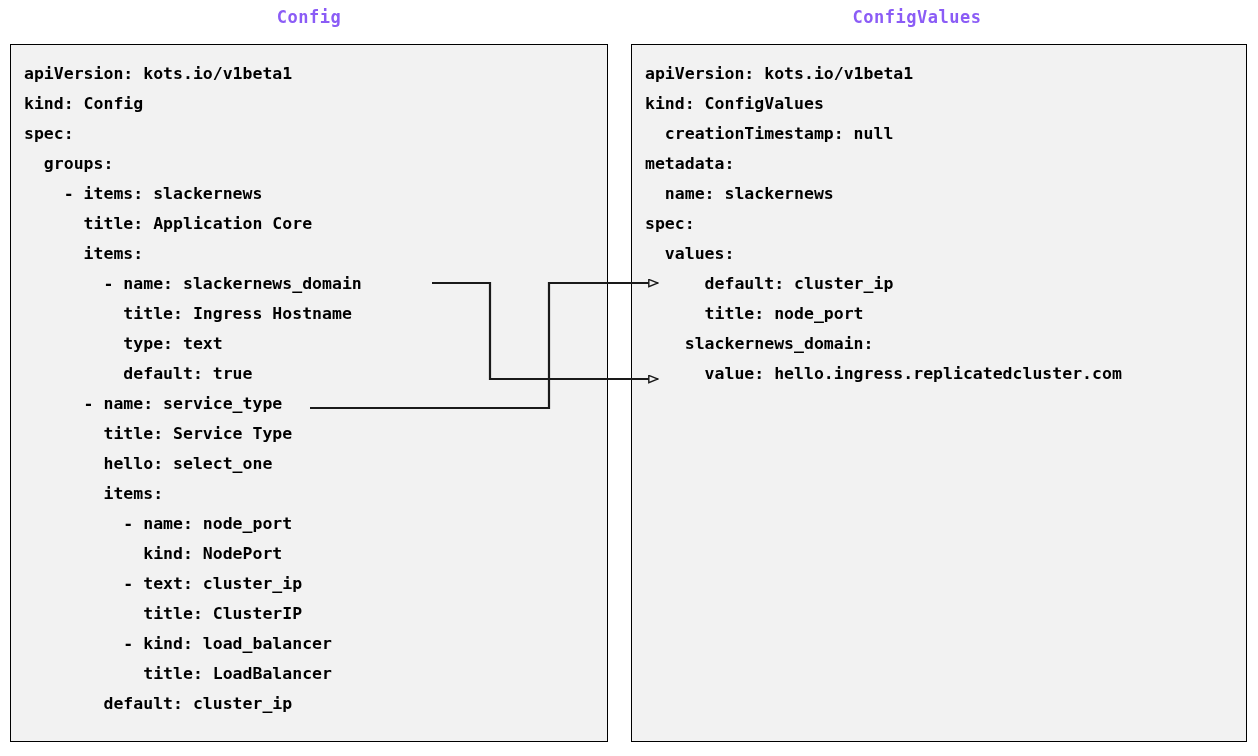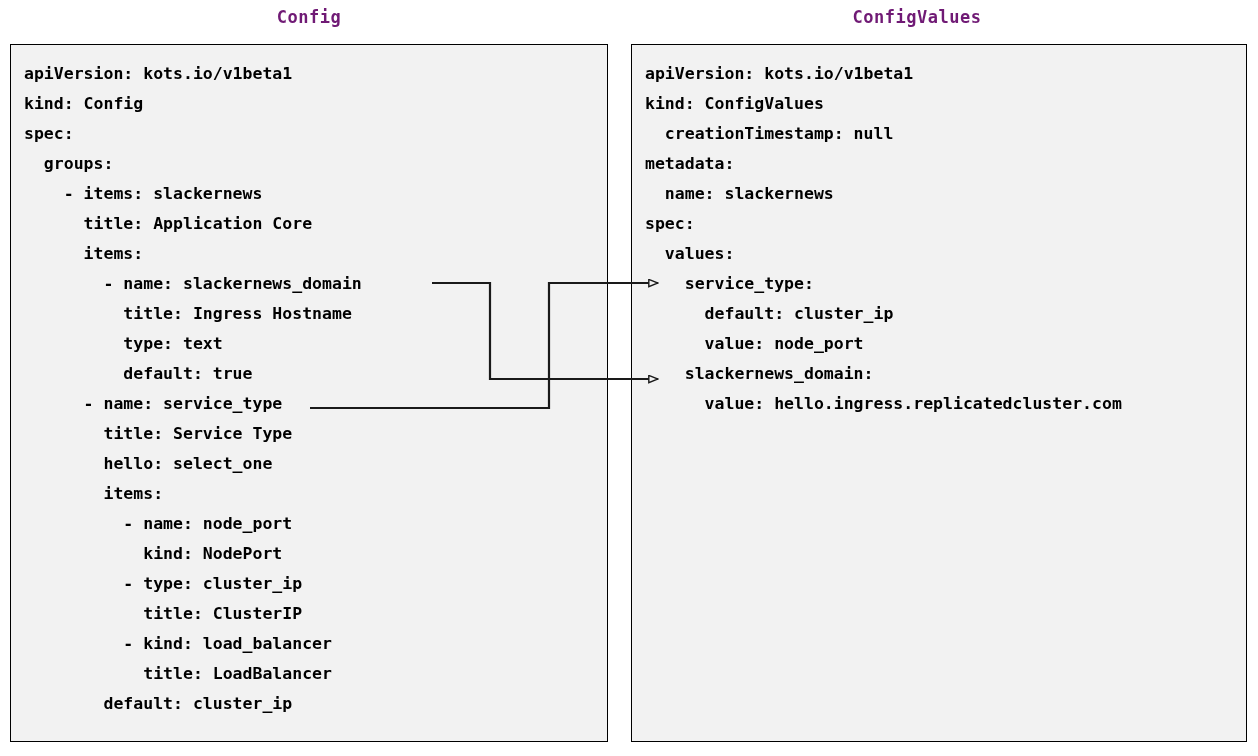--- a/index.html
+++ b/index.html
@@ -14,21 +14,21 @@
     font-family: "DejaVu Sans Mono", "Liberation Mono", monospace;
     overflow: hidden;
   }
 
   .panel-title {
     position: absolute;
     top: 7px;
     font-family: "DejaVu Sans Mono", "Liberation Mono", monospace;
     font-size: 17px;
     font-weight: bold;
-    color: #701a75;
+    color: #8b5cf6;
     letter-spacing: 0.5px;
     white-space: nowrap;
     text-align: center;
   }
   #title-config { left: 0; width: 618px; }
   #title-configvalues { left: 609px; width: 616px; }
 
   .panel {
     position: absolute;
     top: 44px;
@@ -88,40 +88,39 @@
         <div class="yaml-line">        - name: slackernews_domain</div>
         <div class="yaml-line">          title: Ingress Hostname</div>
         <div class="yaml-line">          type: text</div>
         <div class="yaml-line">          default: true</div>
         <div class="yaml-line">      - name: service_type</div>
         <div class="yaml-line">        title: Service Type</div>
         <div class="yaml-line">        hello: select_one</div>
         <div class="yaml-line">        items:</div>
         <div class="yaml-line">          - name: node_port</div>
         <div class="yaml-line">            kind: NodePort</div>
-        <div class="yaml-line">          - type: cluster_ip</div>
+        <div class="yaml-line">          - text: cluster_ip</div>
         <div class="yaml-line">            title: ClusterIP</div>
         <div class="yaml-line">          - kind: load_balancer</div>
         <div class="yaml-line">            title: LoadBalancer</div>
         <div class="yaml-line">        default: cluster_ip</div>
       </div>
   </div>
 
   <div class="panel" id="panel-configvalues">
     <div class="yaml" id="yaml-configvalues">
         <div class="yaml-line">apiVersion: kots.io/v1beta1</div>
         <div class="yaml-line">kind: ConfigValues</div>
         <div class="yaml-line">  creationTimestamp: null</div>
         <div class="yaml-line">metadata:</div>
         <div class="yaml-line">  name: slackernews</div>
         <div class="yaml-line">spec:</div>
         <div class="yaml-line">  values:</div>
-        <div class="yaml-line">    service_type:</div>
         <div class="yaml-line">      default: cluster_ip</div>
-        <div class="yaml-line">      value: node_port</div>
+        <div class="yaml-line">      title: node_port</div>
         <div class="yaml-line">    slackernews_domain:</div>
         <div class="yaml-line">      value: hello.ingress.replicatedcluster.com</div>
       </div>
   </div>
 
   <svg id="arrow-layer" viewBox="0 0 1258 756" width="1258" height="756">
     <defs>
       <marker id="arrowhead" markerWidth="11" markerHeight="9" refX="10" refY="4.5" orient="auto" markerUnits="userSpaceOnUse">
         <path d="M 0.8 0.9 L 10 4.5 L 0.8 8.1 Z" fill="#f2f2f2" stroke="#1a1a1a" stroke-width="1.4" stroke-linejoin="miter"></path>
       </marker>

